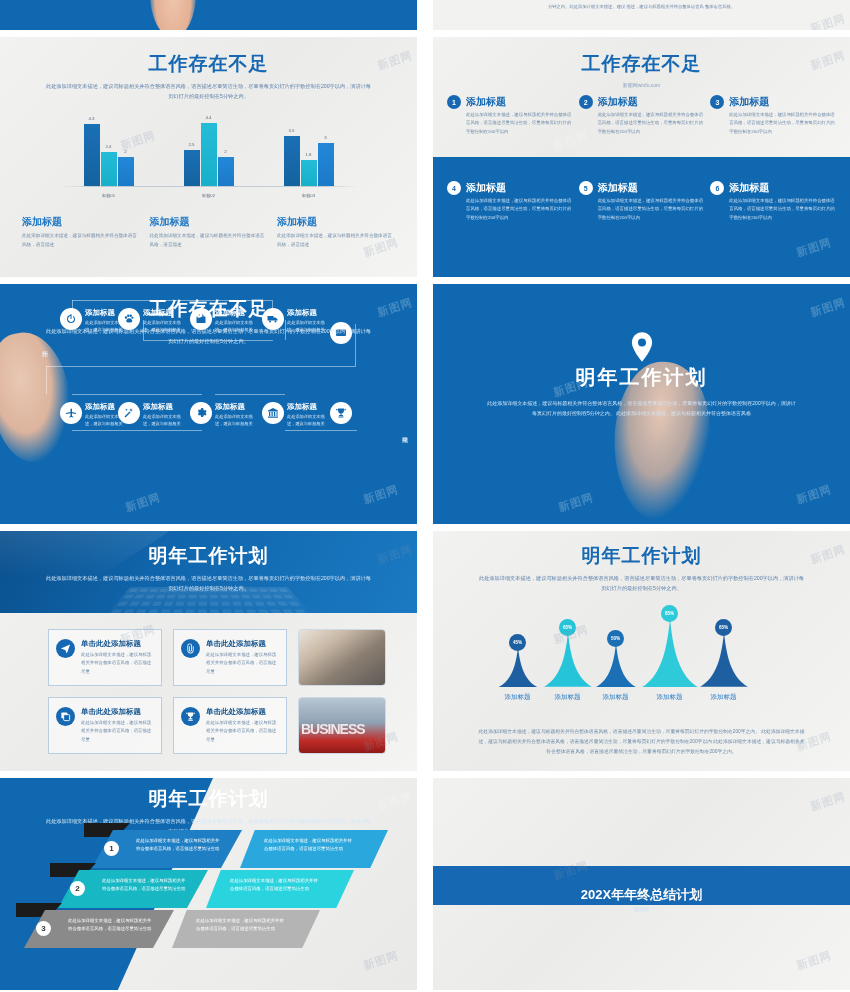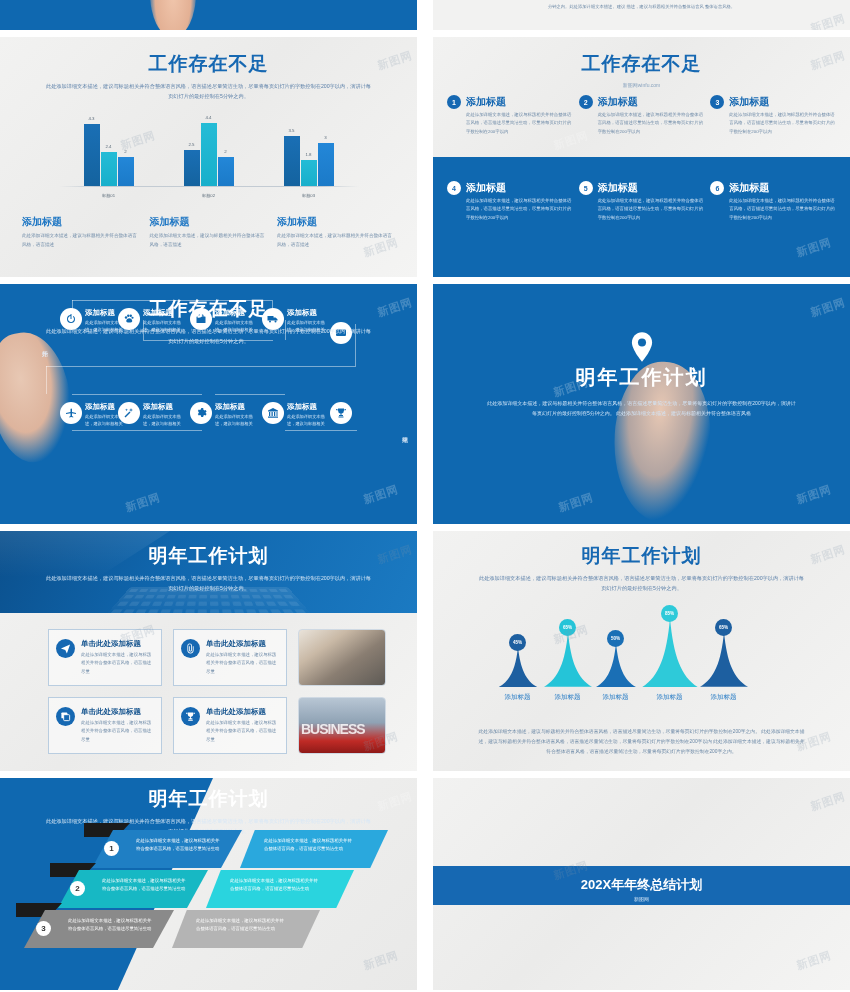--- a/index.html
+++ b/index.html
@@ -138,21 +138,21 @@
      clip-path:polygon(40% 0,100% 0,100% 100%,12% 100%); }
   .bandtxt{ font-size:4.4px; line-height:1.85; }
   .bnum{ position:absolute; width:15px; height:15px; border-radius:50%; background:#fff;
     display:flex; align-items:center; justify-content:center; font-size:8px; font-weight:bold; color:#333; }
 
   
   .thanks{ position:absolute; inset:0; }
   .thanks h1{ position:absolute; left:0; right:0; top:40px; text-align:center;
     font-size:44px; font-weight:bold; color:#1f79c4; letter-spacing:1px; }
   .tband{ position:absolute; left:0; right:0; top:88px; height:39px; background:#1668b2; }
-  .tband h3{ text-align:center; font-size:13px; color:#fff; font-weight:bold; padding-top:10px; }
+  .tband h3{ text-align:center; font-size:13px; color:#fff; font-weight:bold; padding-top:20px; }
   .tband .src{ text-align:center; font-size:5px; color:#cfe2f4; margin-top:2px; }
 
   
   .partial-left{ background:#0f68b0; position:relative; }
   .partial-right{ background:#f2f2f1; position:relative; }
   .pfinger{ position:absolute; left:150px; top:-60px; width:46px; height:96px;
     background:radial-gradient(ellipse at 50% 60%,#f0c5ab 0%,#e3b094 55%,rgba(227,176,148,0) 78%);
     border-radius:40% 40% 45% 45%; }
   .ptext{ font-size:4.3px; color:#6b88a6; text-align:center; padding-top:4px; }
 </style>

